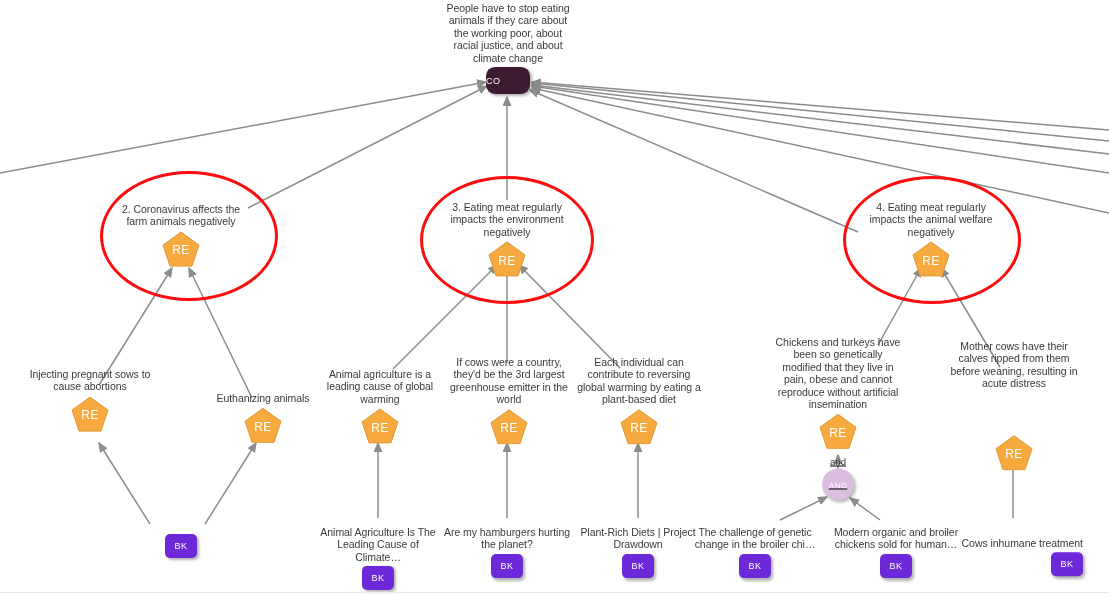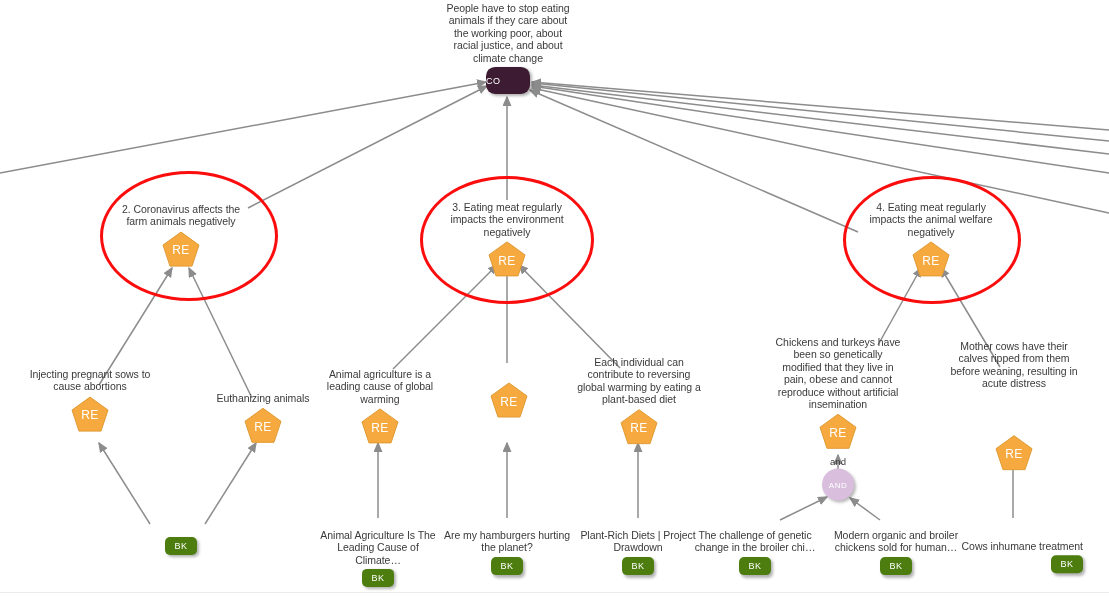--- a/index.html
+++ b/index.html
@@ -63,23 +63,23 @@
   .shape-re svg{position:absolute;left:0;top:0;}
   .shape-re span{
     position:relative;
     color:#ffffff;
     font-size:12px;
     letter-spacing:0.5px;
     margin-top:3px;
   }
   
   .shape-bk{
-    width:32px;height:18px;
+    width:32px;height:24px;
     border-radius:5px;
-    background:#4d7c0f;
+    background:#6d28d9;
     box-shadow:2px 2px 3px rgba(0,0,0,0.30);
     display:flex;align-items:center;justify-content:center;
     color:#ffffff;
     font-size:9px;
     letter-spacing:0.6px;
   }
   
   .shape-and{
     width:32px;height:32px;
     border-radius:50%;
@@ -236,20 +236,24 @@
 warming</div>
     <div class="shape-re">
       <svg width="38" height="36" viewBox="0 0 38 36">
           <polygon points="19,1 37,14 30,35 8,35 1,14" fill="#f5a93f" stroke="#e09a34" stroke-width="1"></polygon>
         </svg>
       <span>RE</span>
     </div>
   </div>
 
   <div class="node" style="left:509px;top:400px;width:134px;">
+    <div class="node-label">If cows were a country,
+they'd be the 3rd largest
+greenhouse emitter in the
+world</div>
     <div class="shape-re">
       <svg width="38" height="36" viewBox="0 0 38 36">
           <polygon points="19,1 37,14 30,35 8,35 1,14" fill="#f5a93f" stroke="#e09a34" stroke-width="1"></polygon>
         </svg>
       <span>RE</span>
     </div>
   </div>
 
   <div class="node" style="left:639px;top:400px;width:132px;">
     <div class="node-label">Each individual can
@@ -285,21 +289,21 @@
 before weaning, resulting in
 acute distress</div>
     <div class="shape-re">
       <svg width="38" height="36" viewBox="0 0 38 36">
           <polygon points="19,1 37,14 30,35 8,35 1,14" fill="#f5a93f" stroke="#e09a34" stroke-width="1"></polygon>
         </svg>
       <span>RE</span>
     </div>
   </div>
 
-  <div class="node" style="left:838px;top:478px;width:60px;">
+  <div class="node" style="left:838px;top:478px;width:60px;text-decoration:underline;">
     <div class="and-caption">and</div>
     <div class="shape-and">
       <span>AND</span>
     </div>
   </div>
 
   <div class="node" style="left:181px;top:546px;width:320px;">
     <div class="shape-bk">
       <span>BK</span>
     </div>

